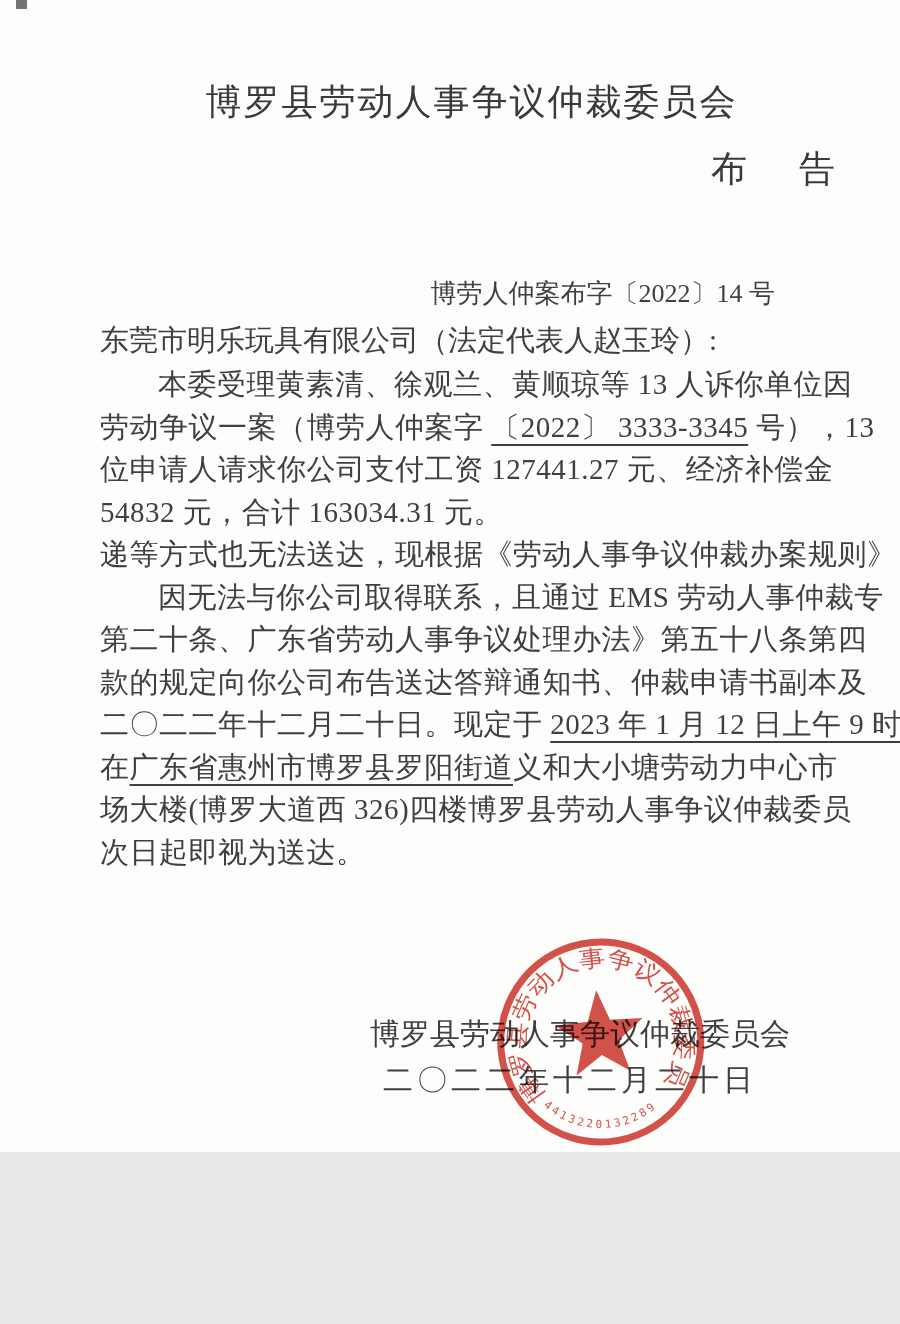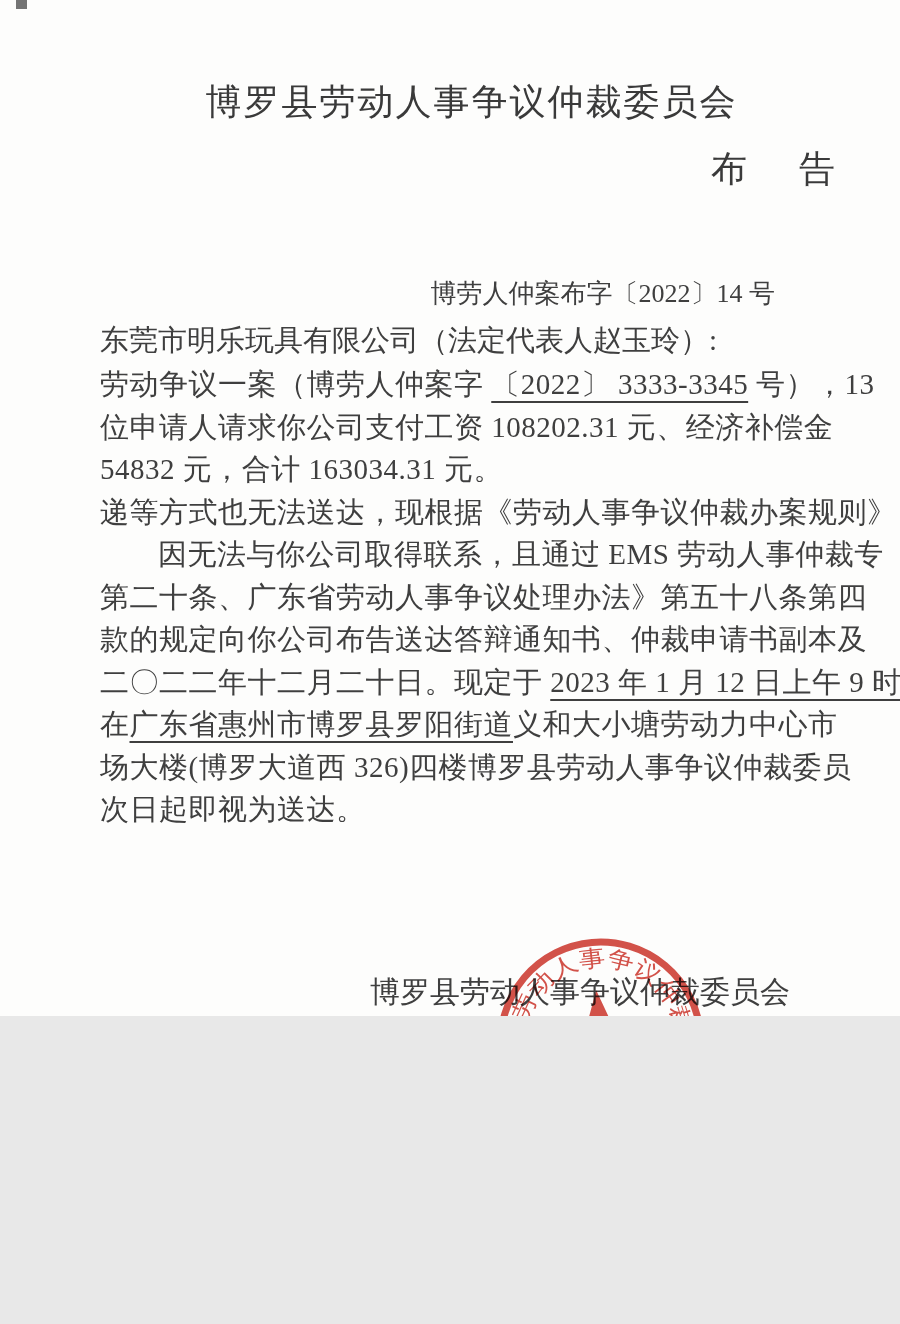--- a/index.html
+++ b/index.html
@@ -1,18 +1,18 @@
 <!DOCTYPE html>
 <html><head>
 <meta charset="utf-8">
 <style>
   html,body{margin:0;padding:0;background:#e8e8e8;}
   .page{
     position:relative;
-    width:900px;height:1016px;
+    width:900px;height:1152px;
     margin:0 auto;
     background:#fdfdfc;
     overflow:hidden;
     font-family:"Liberation Serif","DejaVu Serif",serif;
     color:#3f3f3f;
   }
   .scan-mark{
     position:absolute;left:16px;top:0;width:11px;height:9px;
     background:#5c5c5c;opacity:.85;
   }
@@ -84,22 +84,23 @@
 
     <div class="title">博罗县劳动人事争议仲裁委员会</div>
 
     <div class="title2">布　告</div>
 
     <div class="doc-number">博劳人仲案布字〔2022〕14 号</div>
 
     <div class="addressee">东莞市明乐玩具有限公司（法定代表人赵玉玲）:</div>
 
     <div class="body-lines">
+        <div class="line indent"><span>本委受理黄素清、徐观兰、黄顺琼等 13 人诉你单位因</span></div>
         <div class="line"><span>劳动争议一案（博劳人仲案字 </span><span class="u">〔2022〕 3333-3345</span><span> 号），13</span></div>
-        <div class="line"><span>位申请人请求你公司支付工资 108202.31 元、经济补偿金</span></div>
+        <div class="line"><span>位申请人请求你公司支付工资 127441.27 元、经济补偿金</span></div>
         <div class="line"><span>54832 元，合计 163034.31 元。</span></div>
         <div class="line"><span>递等方式也无法送达，现根据《劳动人事争议仲裁办案规则》</span></div>
         <div class="line indent"><span>因无法与你公司取得联系，且通过 EMS 劳动人事仲裁专</span></div>
         <div class="line"><span>第二十条、广东省劳动人事争议处理办法》第五十八条第四</span></div>
         <div class="line"><span>款的规定向你公司布告送达答辩通知书、仲裁申请书副本及</span></div>
         <div class="line"><span>二〇二二年十二月二十日。现定于 </span><span class="u">2023 年 1 月 12 日上午 9 时</span></div>
         <div class="line"><span>在</span><span class="u">广东省惠州市博罗县罗阳街道</span><span>义和大小塘劳动力中心市</span></div>
         <div class="line"><span>场大楼(博罗大道西 326)四楼博罗县劳动人事争议仲裁委员</span></div>
         <div class="line"><span>次日起即视为送达。</span></div>
       </div>

